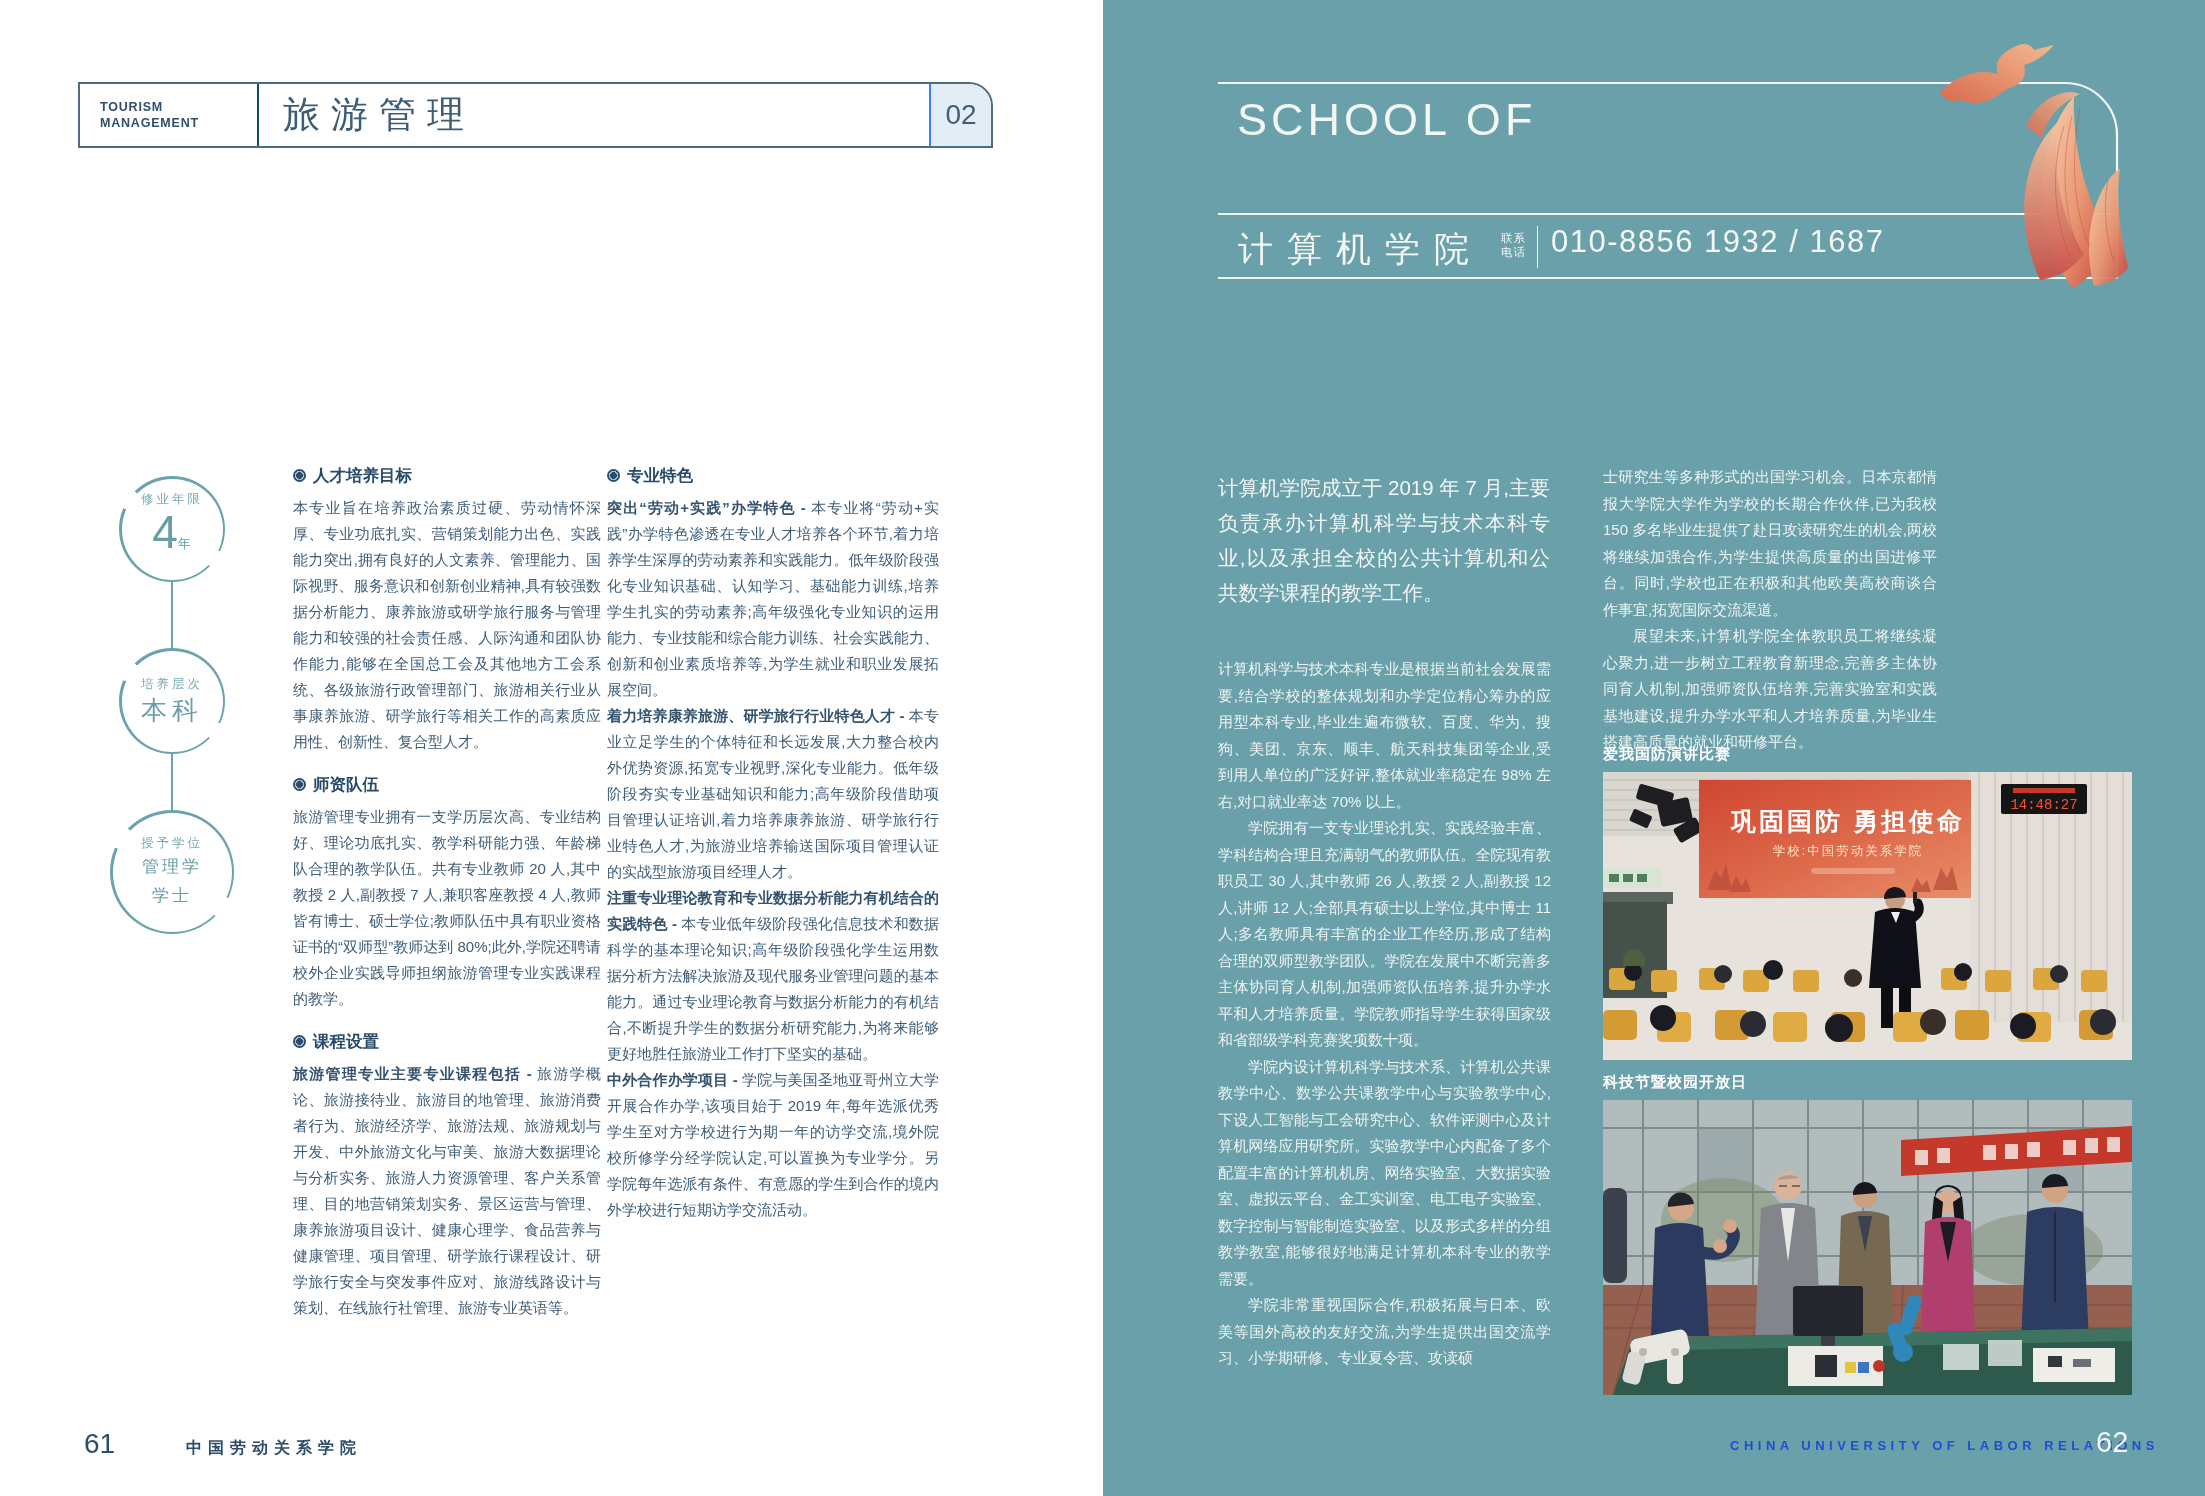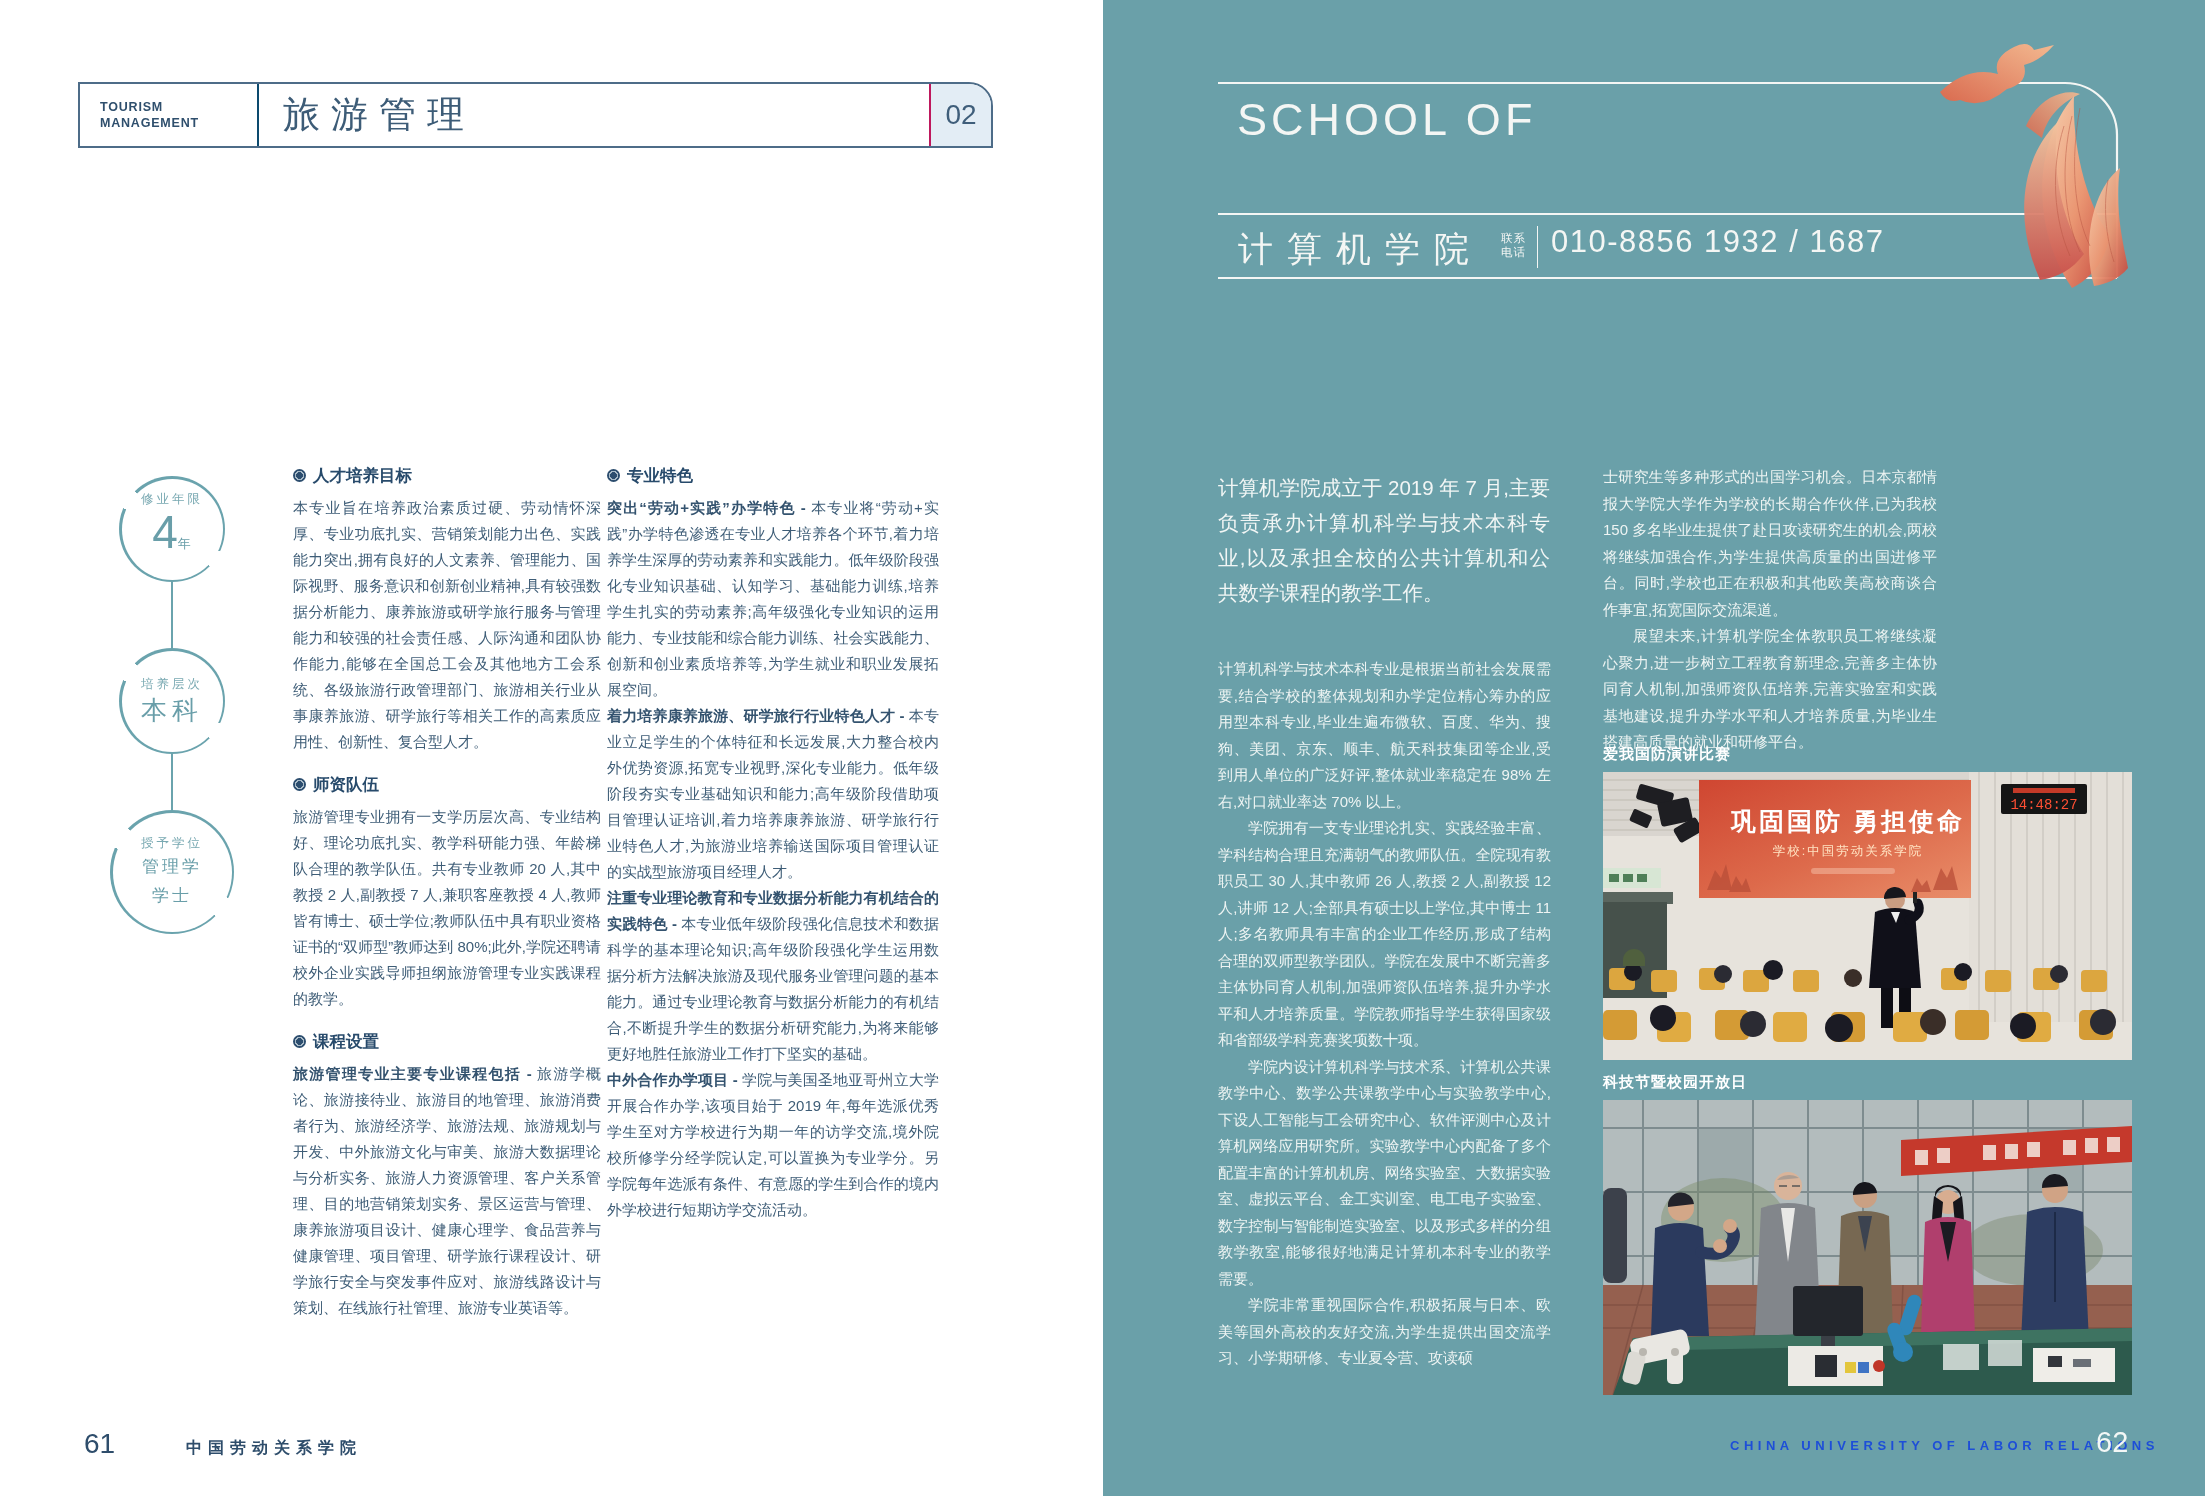--- a/index.html
+++ b/index.html
@@ -8,21 +8,21 @@
   .abs{position:absolute;}
 
   
   .lp-header{left:78px;top:82px;width:911px;height:62px;border:2px solid #4d6c88;
              border-radius:0 24px 0 0;display:flex;align-items:stretch;background:#fff;}
   .lp-en{width:157px;display:flex;flex-direction:column;justify-content:center;padding-left:20px;
          border-right:2px solid #0c4a6e;font-size:12.5px;font-weight:bold;letter-spacing:.8px;
          color:#2f4f6d;line-height:16px;}
   .lp-title{flex:1;display:flex;align-items:center;padding-left:24px;font-size:37px;
             letter-spacing:11px;color:#3d5c77;}
-  .lp-badge{width:60px;background:#e3edf5;border-left:2px solid #be185d;border-radius:0 22px 0 0;
+  .lp-badge{width:60px;background:#e3edf5;border-left:2px solid #3b82f6;border-radius:0 22px 0 0;
             display:flex;align-items:center;justify-content:center;font-size:28px;color:#3f5e7a;}
 
   
   .stats{left:110px;top:476px;width:124px;display:flex;flex-direction:column;align-items:center;}
   .ring{position:relative;display:flex;flex-direction:column;align-items:center;justify-content:center;}
   .ring::before{content:"";position:absolute;inset:0;border-radius:50%;
     background:conic-gradient(from -45deg,#6aa3ad 0 160deg,transparent 160deg 180deg,#6aa3ad 180deg 338deg,transparent 338deg 360deg);}
   .ring::after{content:"";position:absolute;inset:2.5px;border-radius:50%;background:#fff;}
   .ring>*{position:relative;z-index:1;}
   .ring.c1,.ring.c2{width:106px;height:106px;}

